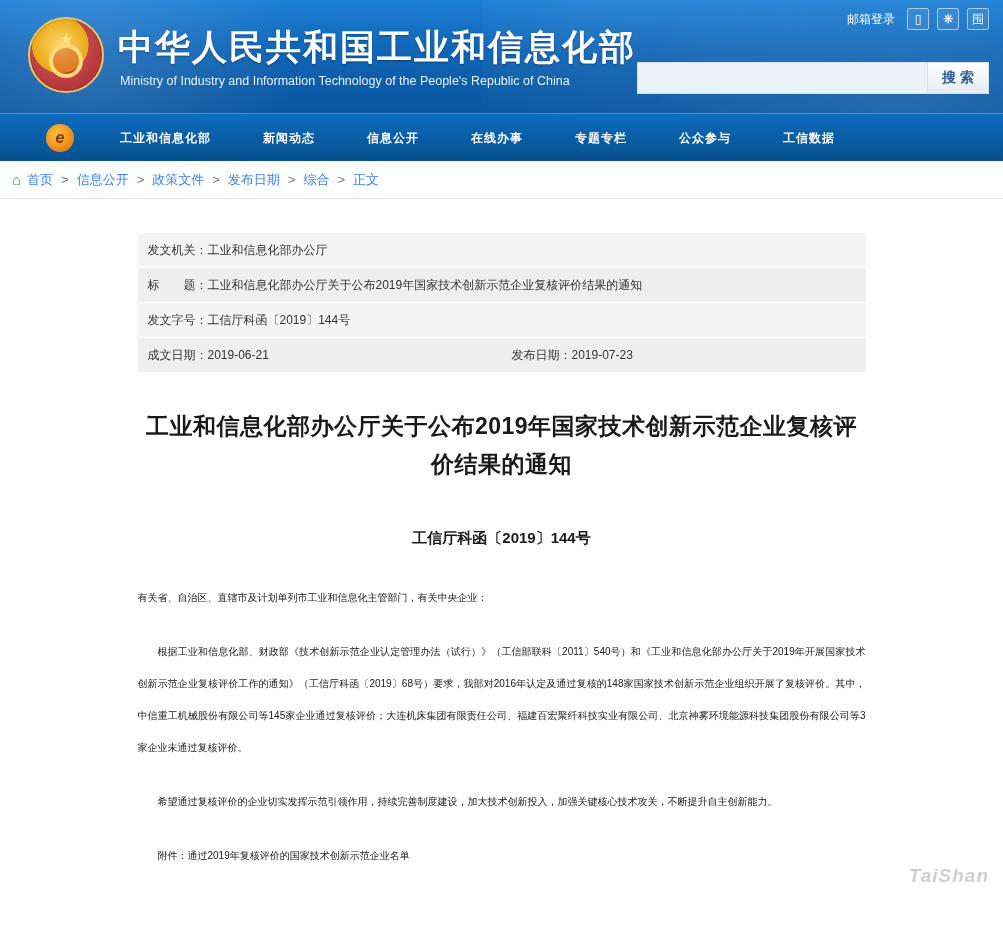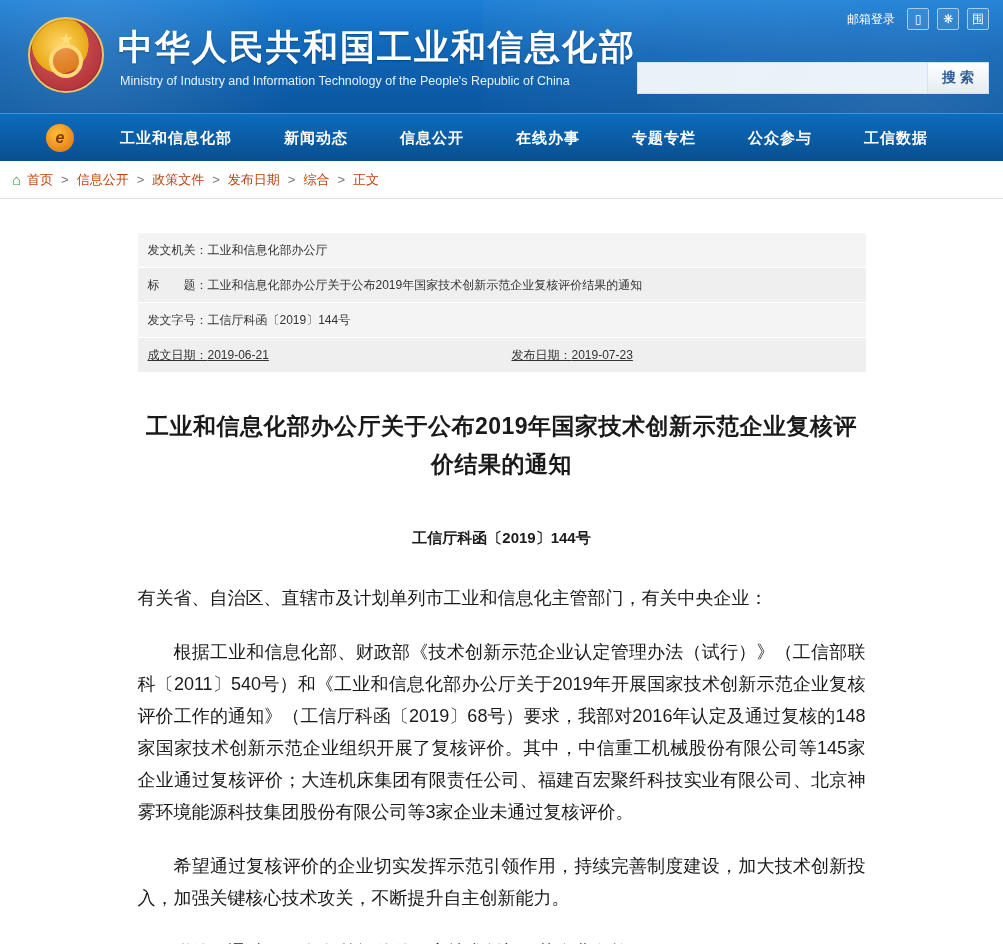--- a/index.html
+++ b/index.html
@@ -158,21 +158,21 @@
     justify-content: center;
     font-style: italic;
   }
   .nav-items {
     display: flex;
     align-items: center;
     margin-left: 50px;
   }
   .nav-item {
     color: #ffffff;
-    font-size: 15px;
+    font-size: 12px;
     font-weight: bold;
     padding: 0 26px;
     line-height: 48px;
     white-space: nowrap;
     cursor: pointer;
     letter-spacing: 1px;
   }
 
   
   .breadcrumb {
@@ -184,21 +184,21 @@
     padding-left: 12px;
     font-size: 13px;
     color: #444;
   }
   .home-icon {
     color: #2e9e43;
     font-size: 15px;
     margin-right: 6px;
   }
   .bc-link {
-    color: #c2410c;
+    color: #3b82f6;
     text-decoration: none;
     cursor: pointer;
   }
   .bc-sep { color: #777; margin: 0 8px; }
 
   
   .page {
     background: #ffffff;
     padding-top: 34px;
   }
@@ -217,41 +217,41 @@
   }
   .meta-table tr { border-bottom: 1px solid #ffffff; }
   .meta-table td {
     background: #f4f4f4;
     padding: 8px 10px;
     line-height: 18px;
   }
   .meta-table tr:nth-child(2) td,
   .meta-table tr:nth-child(4) td { background: #efefef; }
   .meta-table .lbl { white-space: nowrap; }
-  .half { width: 50%; text-decoration: underline; }
+  .half { width: 50%; }
 
   
   .doc-title {
     font-size: 23px;
     font-weight: bold;
     color: #1a1a1a;
     text-align: center;
     line-height: 38px;
     margin: 8px 0 46px 0;
     letter-spacing: 0.5px;
   }
   .doc-number {
     text-align: center;
     font-size: 15px;
     font-weight: bold;
     color: #1a1a1a;
     margin-bottom: 34px;
   }
   .doc-p {
-    font-size: 18px;
+    font-size: 10px;
     line-height: 32px;
     color: #1a1a1a;
     margin: 0 0 22px 0;
     text-align: justify;
   }
   .indent { text-indent: 2em; }
 
   
   .watermark {
     position: absolute;

